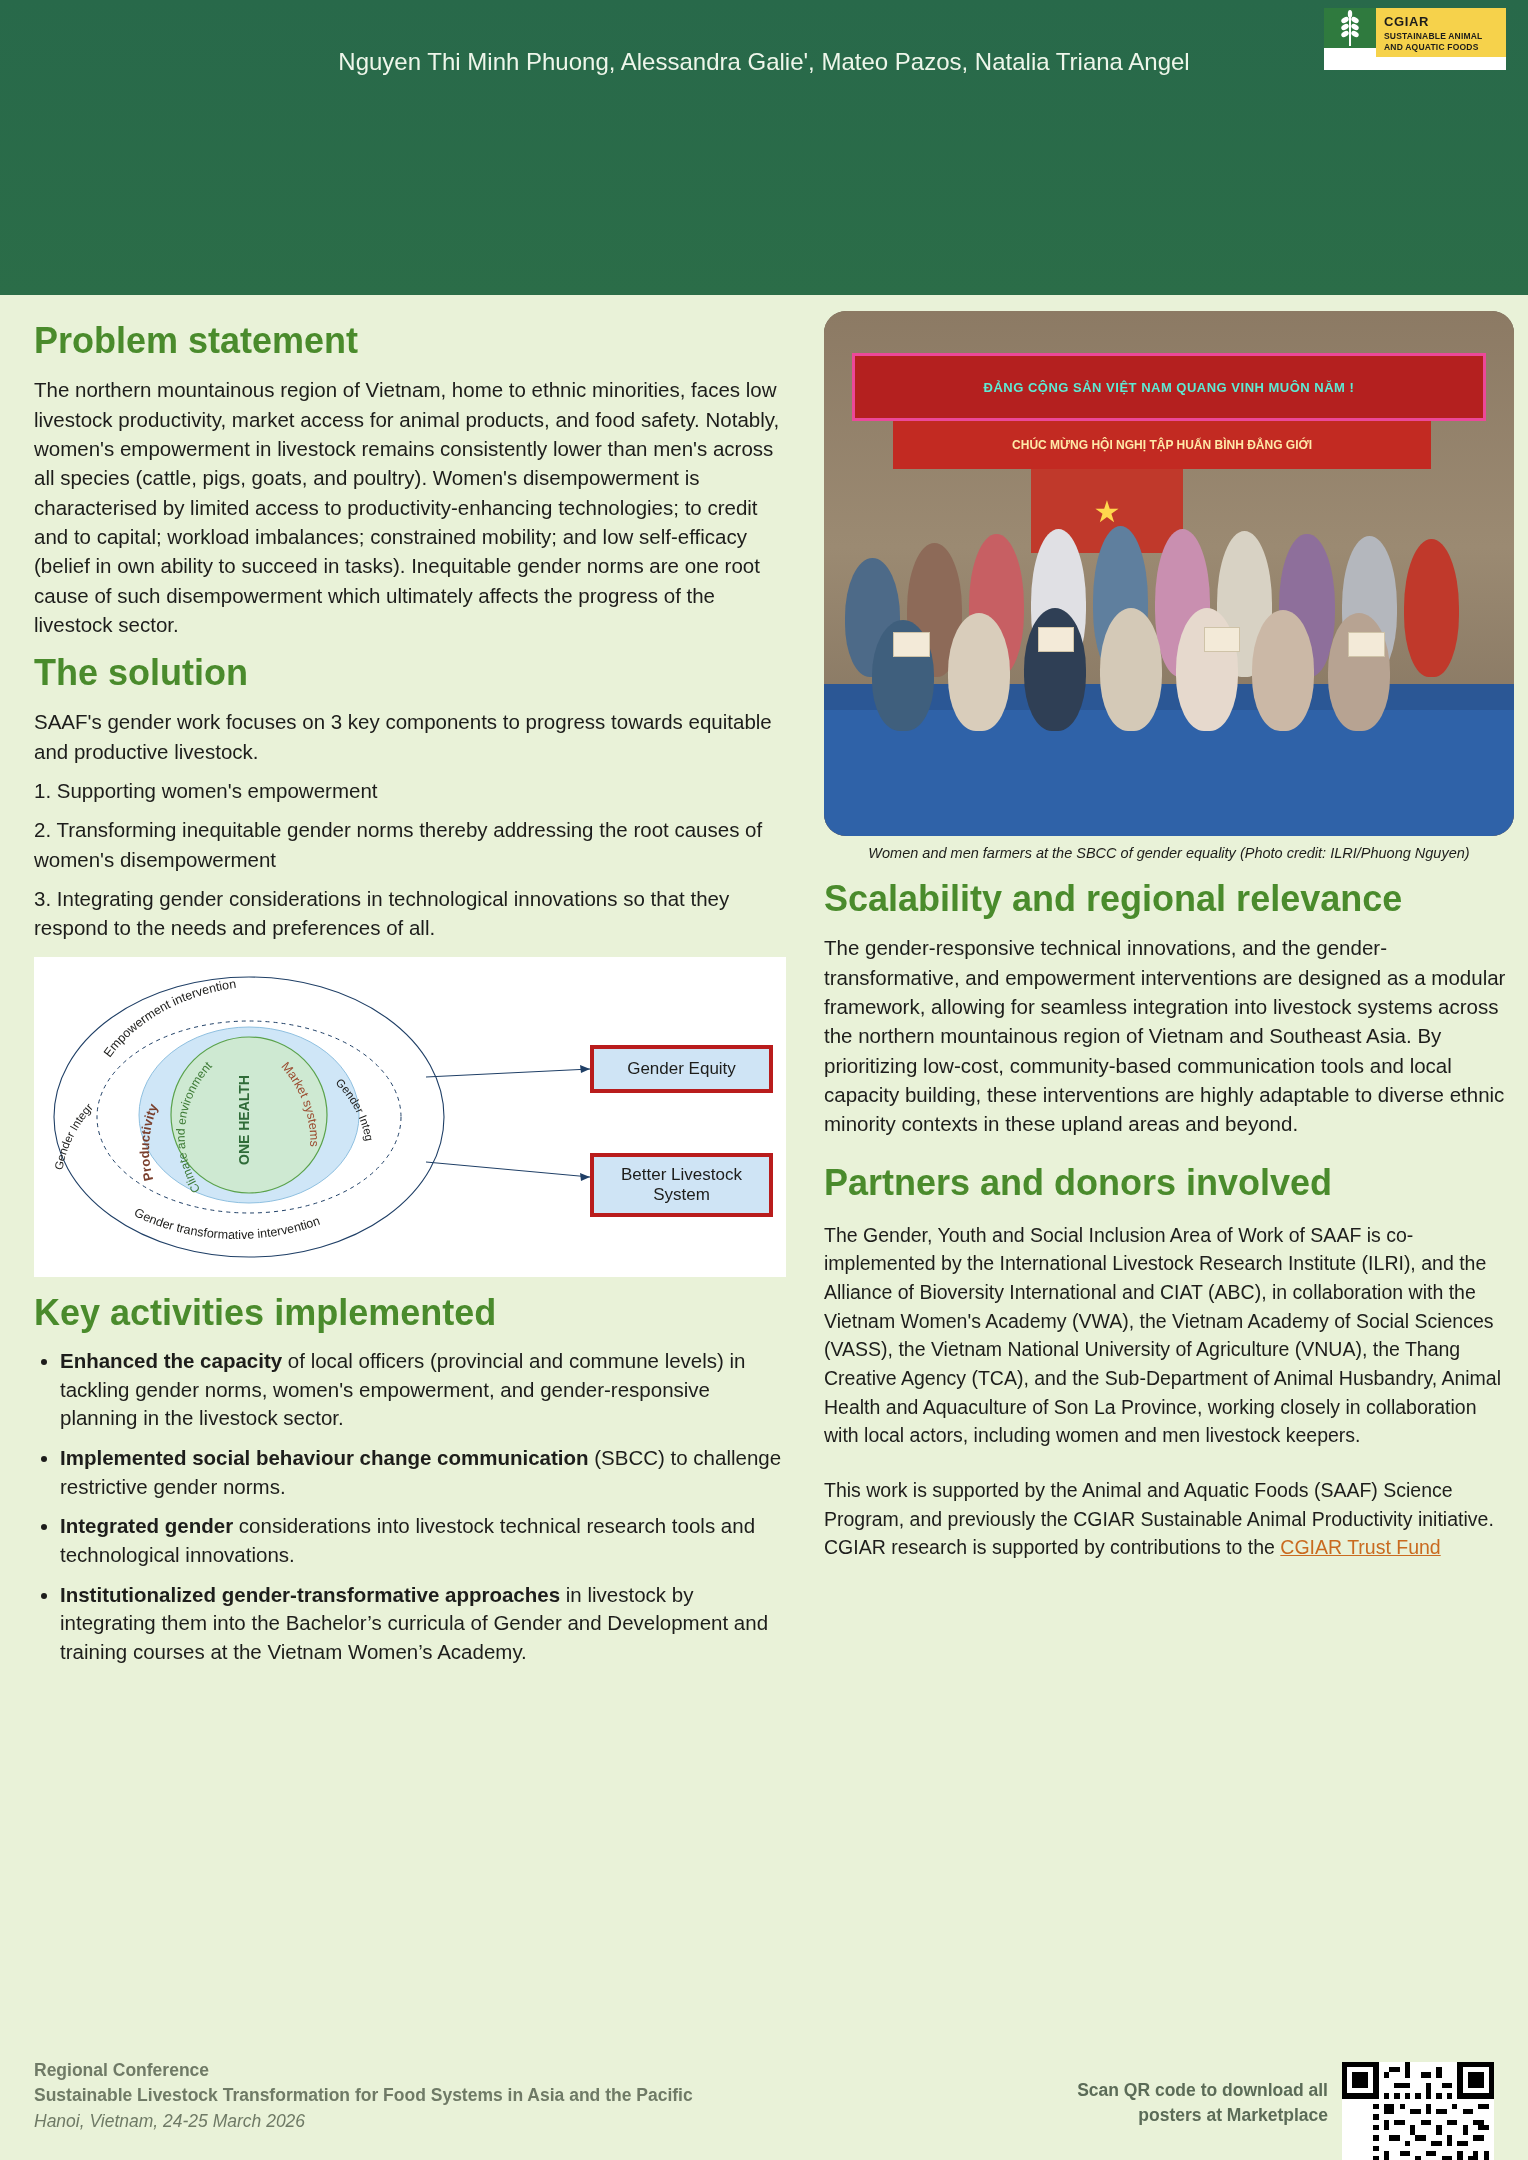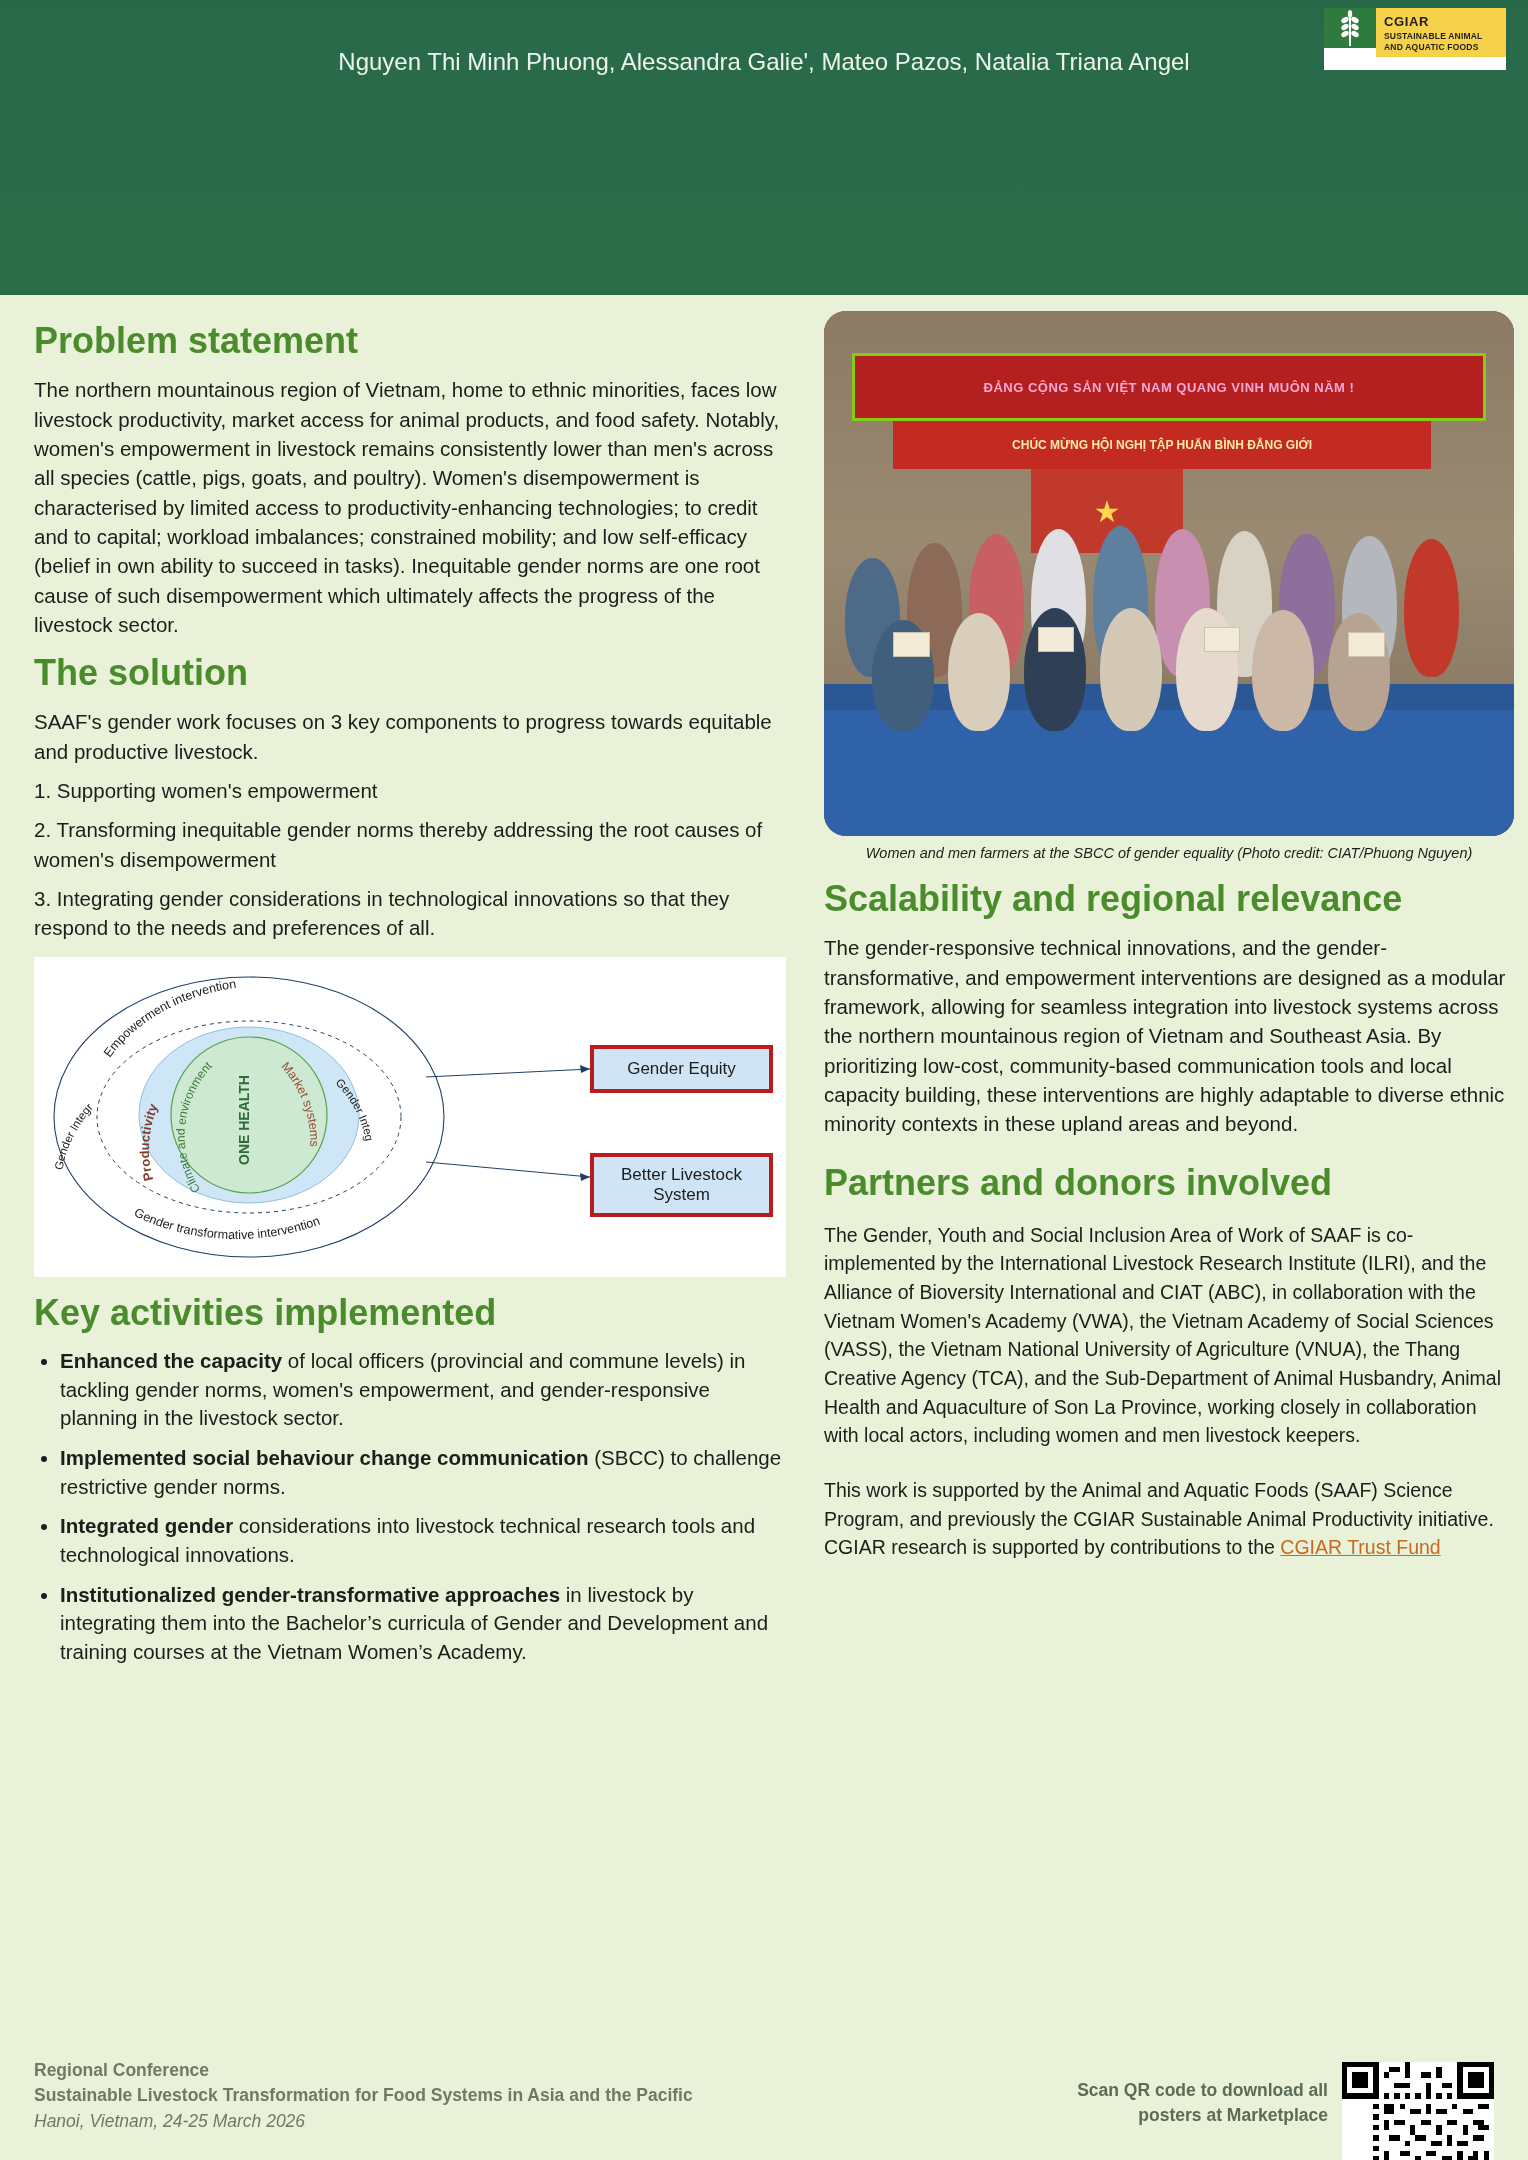--- a/index.html
+++ b/index.html
@@ -116,21 +116,21 @@
   }
   .photo-caption {
     font-size: 14.5px;
     font-style: italic;
     text-align: center;
     margin-top: 9px;
     color: #1d1d1b;
   }
   
   .ph-wall { position:absolute; inset:0; background:linear-gradient(180deg,#8c7a64 0%, #9b8a72 45%, #7d6d5a 100%); }
-  .ph-banner { position:absolute; left:4%; top:8%; width:92%; height:13%; background:#b4201f; border:3px solid #84cc16; box-sizing:border-box; color:#f9a8d4; font-size:13px; display:flex; align-items:center; justify-content:center; font-weight:bold; letter-spacing:0.5px;}
+  .ph-banner { position:absolute; left:4%; top:8%; width:92%; height:13%; background:#b4201f; border:3px solid #ec4899; box-sizing:border-box; color:#5eead4; font-size:13px; display:flex; align-items:center; justify-content:center; font-weight:bold; letter-spacing:0.5px;}
   .ph-banner2 { position:absolute; left:10%; top:21%; width:78%; height:9%; background:#c22a22; color:#ffe9a8; font-size:12px; display:flex; align-items:center; justify-content:center; font-weight:bold; }
   .ph-flag { position:absolute; left:30%; top:30%; width:22%; height:16%; background:#c0392b; }
   .ph-flag .star { position:absolute; left:50%; top:50%; transform:translate(-50%,-50%); color:#ffd84d; font-size:30px; }
   .ph-table { position:absolute; bottom:0; left:0; width:100%; height:24%; background:#2f62a8; }
   .ph-table2 { position:absolute; bottom:24%; left:0; width:100%; height:5%; background:#2b5795; }
   .ph-people { position:absolute; left:0; top:33%; width:100%; height:47%; }
   .ph-people .p { position:absolute; border-radius:50% 50% 45% 45%; }
   .ph-doc { position:absolute; background:#f3ead8; border:1px solid #cfc3a8; }
 
   
@@ -346,21 +346,21 @@
         <div class="p" style="left:40%; top:50%; width:9%;  height:50%; background:#d4c9b7;"></div>
         <div class="p" style="left:51%; top:50%; width:9%;  height:50%; background:#e6d9cd;"></div>
         <div class="p" style="left:62%; top:51%; width:9%;  height:49%; background:#cbb8a6;"></div>
         <div class="p" style="left:73%; top:52%; width:9%;  height:48%; background:#b7a392;"></div>
         <div class="ph-doc" style="left:10%; top:60%; width:5%; height:9%;"></div>
         <div class="ph-doc" style="left:31%; top:58%; width:5%; height:9%;"></div>
         <div class="ph-doc" style="left:55%; top:58%; width:5%; height:9%;"></div>
         <div class="ph-doc" style="left:76%; top:60%; width:5%; height:9%;"></div>
       </div>
     </div>
-    <div class="photo-caption">Women and men farmers at the SBCC of gender equality (Photo credit: CIAT/Phuong Nguyen)</div>
+    <div class="photo-caption">Women and men farmers at the SBCC of gender equality (Photo credit: ILRI/Phuong Nguyen)</div>
 
     <h2 class="section-title" style="margin-top:18px;">Scalability and regional relevance</h2>
     <p class="body-text">The gender-responsive technical innovations, and the gender-transformative, and empowerment interventions are designed as a modular framework, allowing for seamless integration into livestock systems across the northern mountainous region of Vietnam and Southeast Asia. By prioritizing low-cost, community-based communication tools and local capacity building, these interventions are highly adaptable to diverse ethnic minority contexts in these upland areas and beyond.</p>
 
     <h2 class="section-title" style="margin-top:24px;">Partners and donors involved</h2>
     <p class="body-text" style="font-size:19.5px; line-height:1.47; margin-top:18px;">The Gender, Youth and Social Inclusion Area of Work of SAAF is co-implemented by the International Livestock Research Institute (ILRI), and the Alliance of Bioversity International and CIAT (ABC), in collaboration with the Vietnam Women's Academy (VWA), the Vietnam Academy of Social Sciences (VASS), the Vietnam National University of Agriculture (VNUA), the Thang Creative Agency (TCA), and the Sub-Department of Animal Husbandry, Animal Health and Aquaculture of Son La Province, working closely in collaboration with local actors, including women and men livestock keepers.</p>
     <p class="small-note" style="font-size:19.5px; line-height:1.47;">
       <span>This work is supported by the Animal and Aquatic Foods (SAAF) Science Program, and previously the CGIAR Sustainable Animal Productivity initiative. CGIAR research is supported by contributions to the </span><a class="link-blue" href="#">CGIAR Trust Fund</a>
     </p>
   </div>

